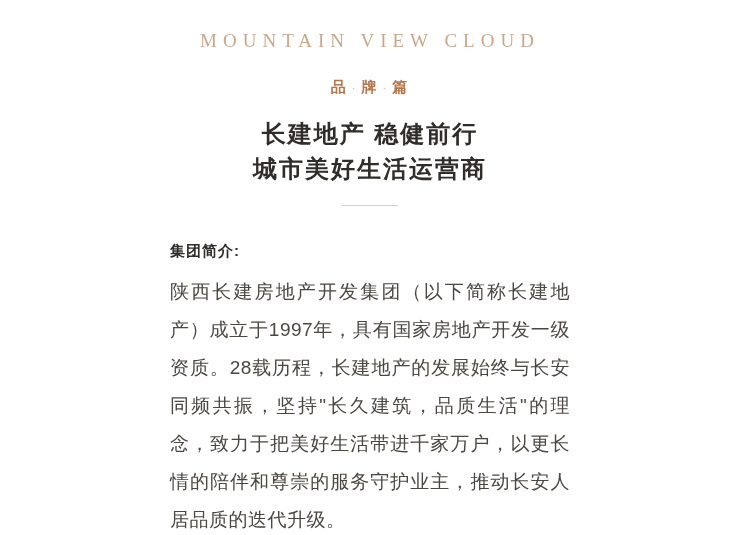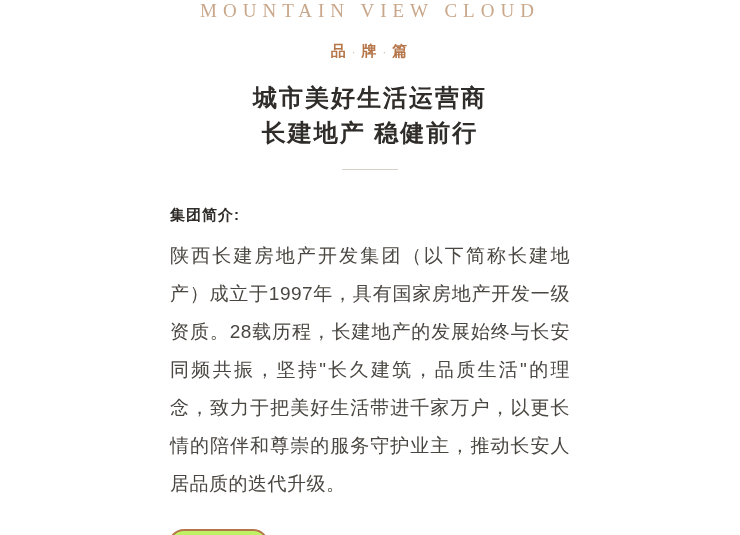--- a/index.html
+++ b/index.html
@@ -18,31 +18,32 @@
     position: relative;
     width: 740px;
     height: 535px;
     background: #ffffff;
     box-sizing: border-box;
   }
 
   
   .eyebrow {
     text-align: center;
+    margin-top: 30px;
     font-size: 19px;
     letter-spacing: 6px;
     color: #c9a78a;
     font-family: "Liberation Serif", serif;
     font-weight: 400;
     white-space: nowrap;
   }
 
   .brand-tag {
     text-align: center;
-    margin-top: 20px;
+    margin-top: 26px;
     font-size: 15px;
     color: #b5764a;
     letter-spacing: 2px;
     font-weight: 700;
   }
   .brand-tag .dot {
     color: #d6b9a2;
     font-size: 11px;
     padding: 0 4px;
     vertical-align: middle;
@@ -144,22 +145,22 @@
 
 <div class="page">
 
   <div class="eyebrow">MOUNTAIN VIEW CLOUD</div>
 
   <div class="brand-tag">
     <span>品</span><span class="dot">·</span><span>牌</span><span class="dot">·</span><span>篇</span>
   </div>
 
   <div class="headline">
+    <div>长建地产 稳健前行</div>
     <div>城市美好生活运营商</div>
-    <div>长建地产 稳健前行</div>
   </div>
 
   <div class="divider"></div>
 
 
   <div class="body-wrap">
     <div class="section-title">集团简介:</div>
     <div class="paragraph">陕西长建房地产开发集团（以下简称长建地产）成立于1997年，具有国家房地产开发一级资质。28载历程，长建地产的发展始终与长安同频共振，坚持"长久建筑，品质生活"的理念，致力于把美好生活带进千家万户，以更长情的陪伴和尊崇的服务守护业主，推动长安人居品质的迭代升级。</div>
   </div>
 

